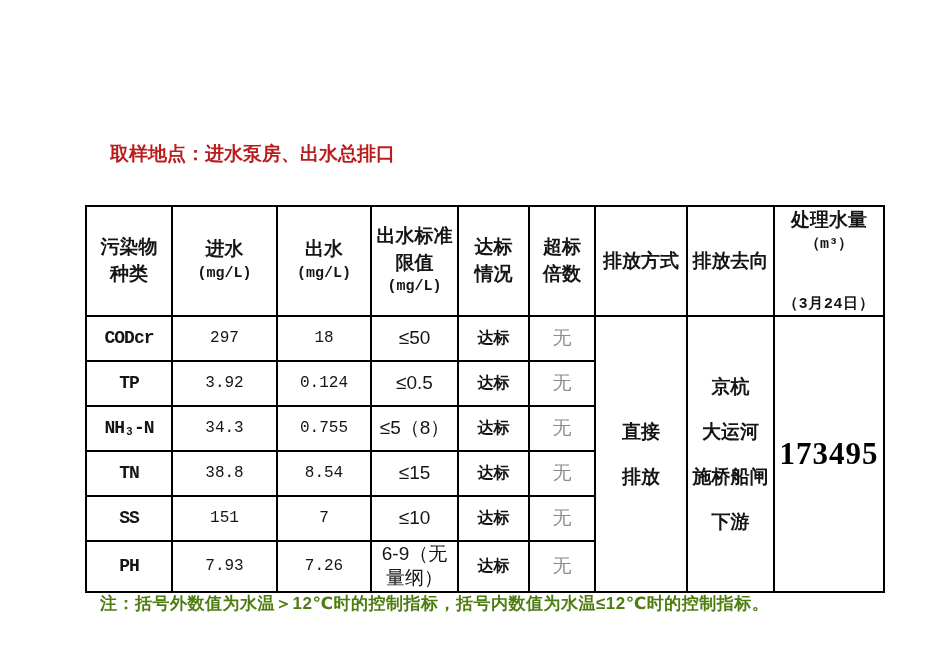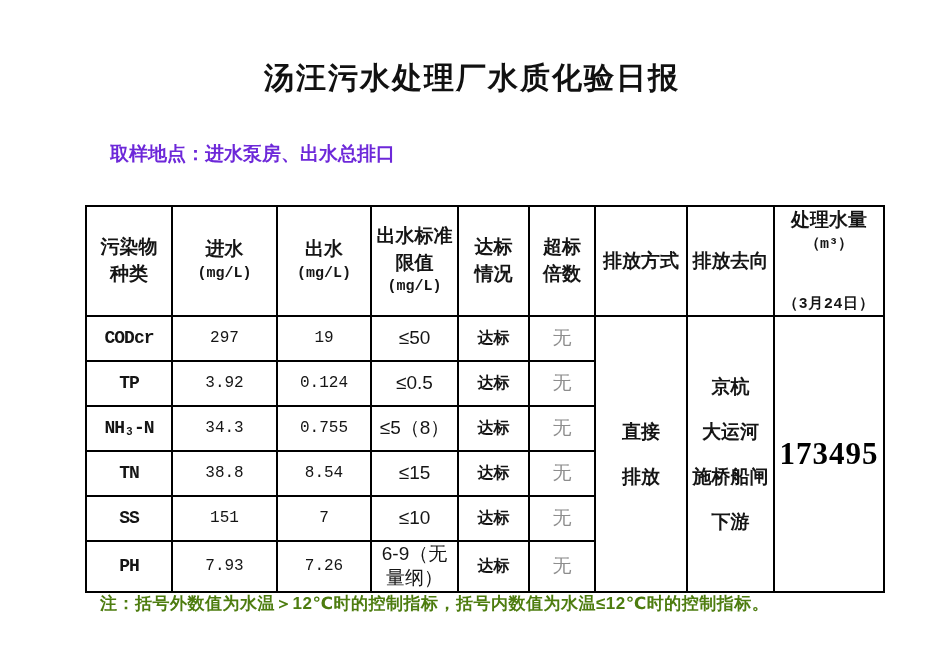--- a/index.html
+++ b/index.html
@@ -15,21 +15,21 @@
   .title {
     position: absolute; top: 58px; left: 0; width: 944px;
     text-align: center;
     font-size: 30px; font-weight: bold; letter-spacing: 2px;
     color: #111;
   }
 
   .meta-row {
     position: absolute; top: 141px; left: 110px; right: 132px;
     display: flex; justify-content: space-between; align-items: baseline;
-    font-size: 19px; font-weight: bold; color: #6d28d9;
+    font-size: 19px; font-weight: bold; color: #b91c1c;
   }
 
   table.report {
     position: absolute; top: 205px; left: 85px;
     border-collapse: collapse; table-layout: fixed;
   }
   .report th, .report td {
     border: 2px solid #000;
     text-align: center; vertical-align: middle;
     padding: 0 2px; overflow: hidden;
@@ -69,21 +69,20 @@
     position: absolute; top: 592px; left: 100px;
     font-size: 17px; font-weight: bold; color: #4d7c0f;
     letter-spacing: 0.5px;
   }
 </style>
 </head>
 <body>
 
 <div class="page">
 
-  <div class="title">汤汪污水处理厂水质化验日报</div>
 
   <div class="meta-row">
     <span>取样地点：进水泵房、出水总排口</span>
   </div>
 
   <table class="report">
     <colgroup>
       <col style="width:86px">
         <col style="width:105px">
         <col style="width:94px">
@@ -131,21 +130,21 @@
           <div class="h-label">处理水量</div>
           <div class="h-unit">（m³）</div>
           <div class="h-date">（3月24日）</div>
         </th>
       </tr>
     </thead>
     <tbody>
       <tr>
         <td class="c-name">CODcr</td>
         <td class="c-num">297</td>
-        <td class="c-num">19</td>
+        <td class="c-num">18</td>
         <td class="c-limit">≤50</td>
         <td class="c-status">达标</td>
         <td class="c-exceed">无</td>
         <td class="c-method" rowspan="6">直接
 排放</td>
         <td class="c-dest" rowspan="6">京杭
 大运河
 施桥船闸
 下游</td>
         <td class="c-volume" rowspan="6">173495</td>

